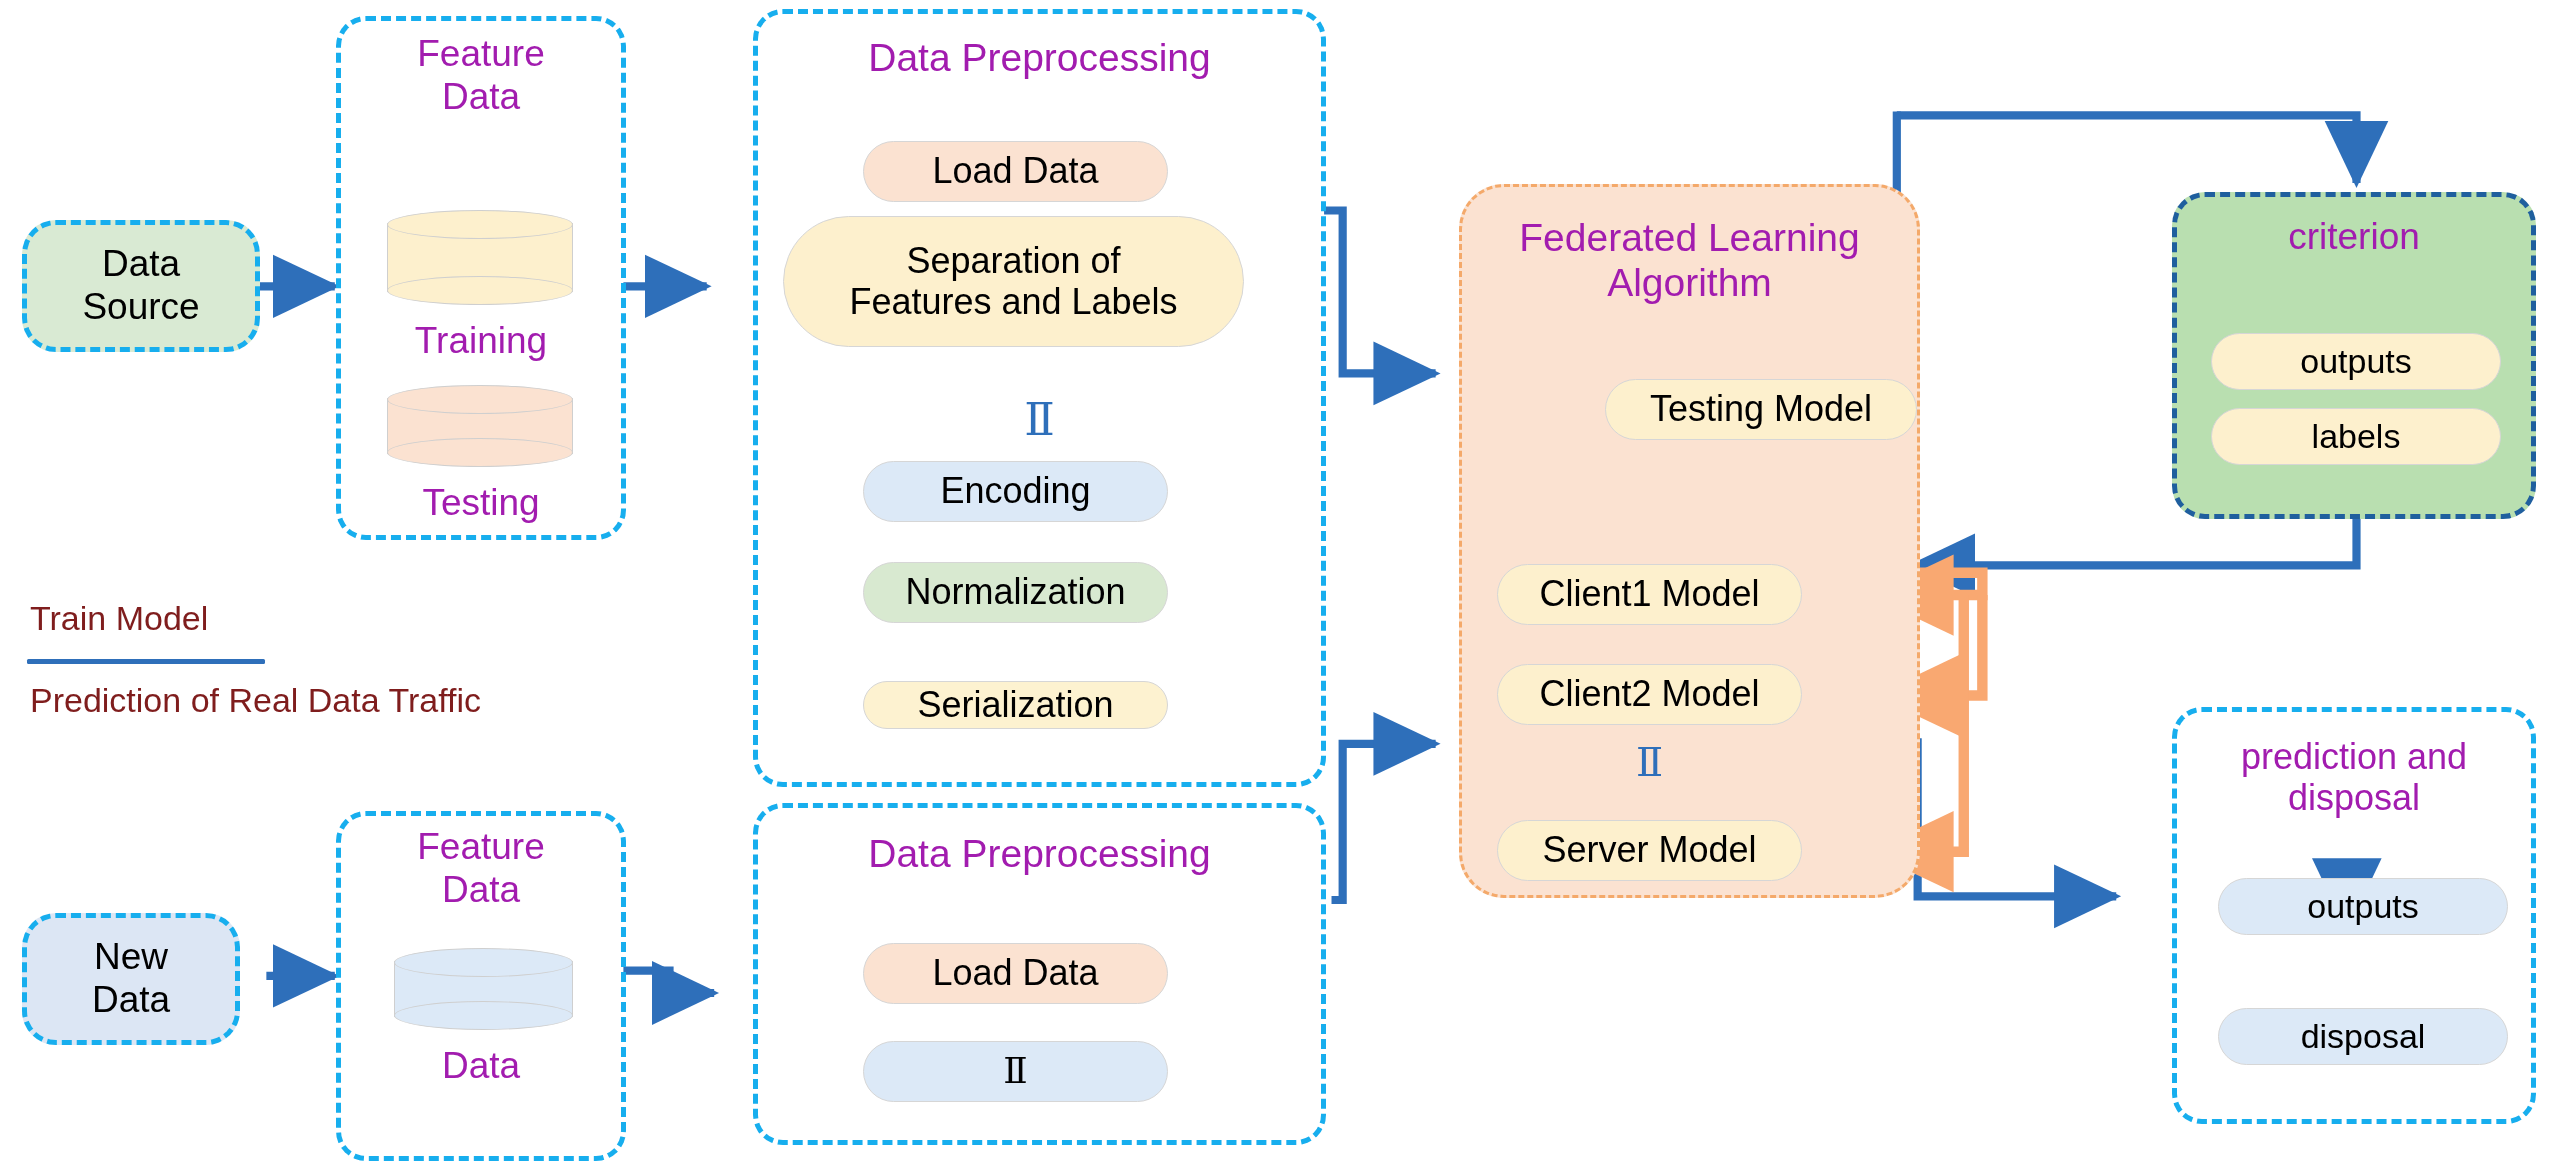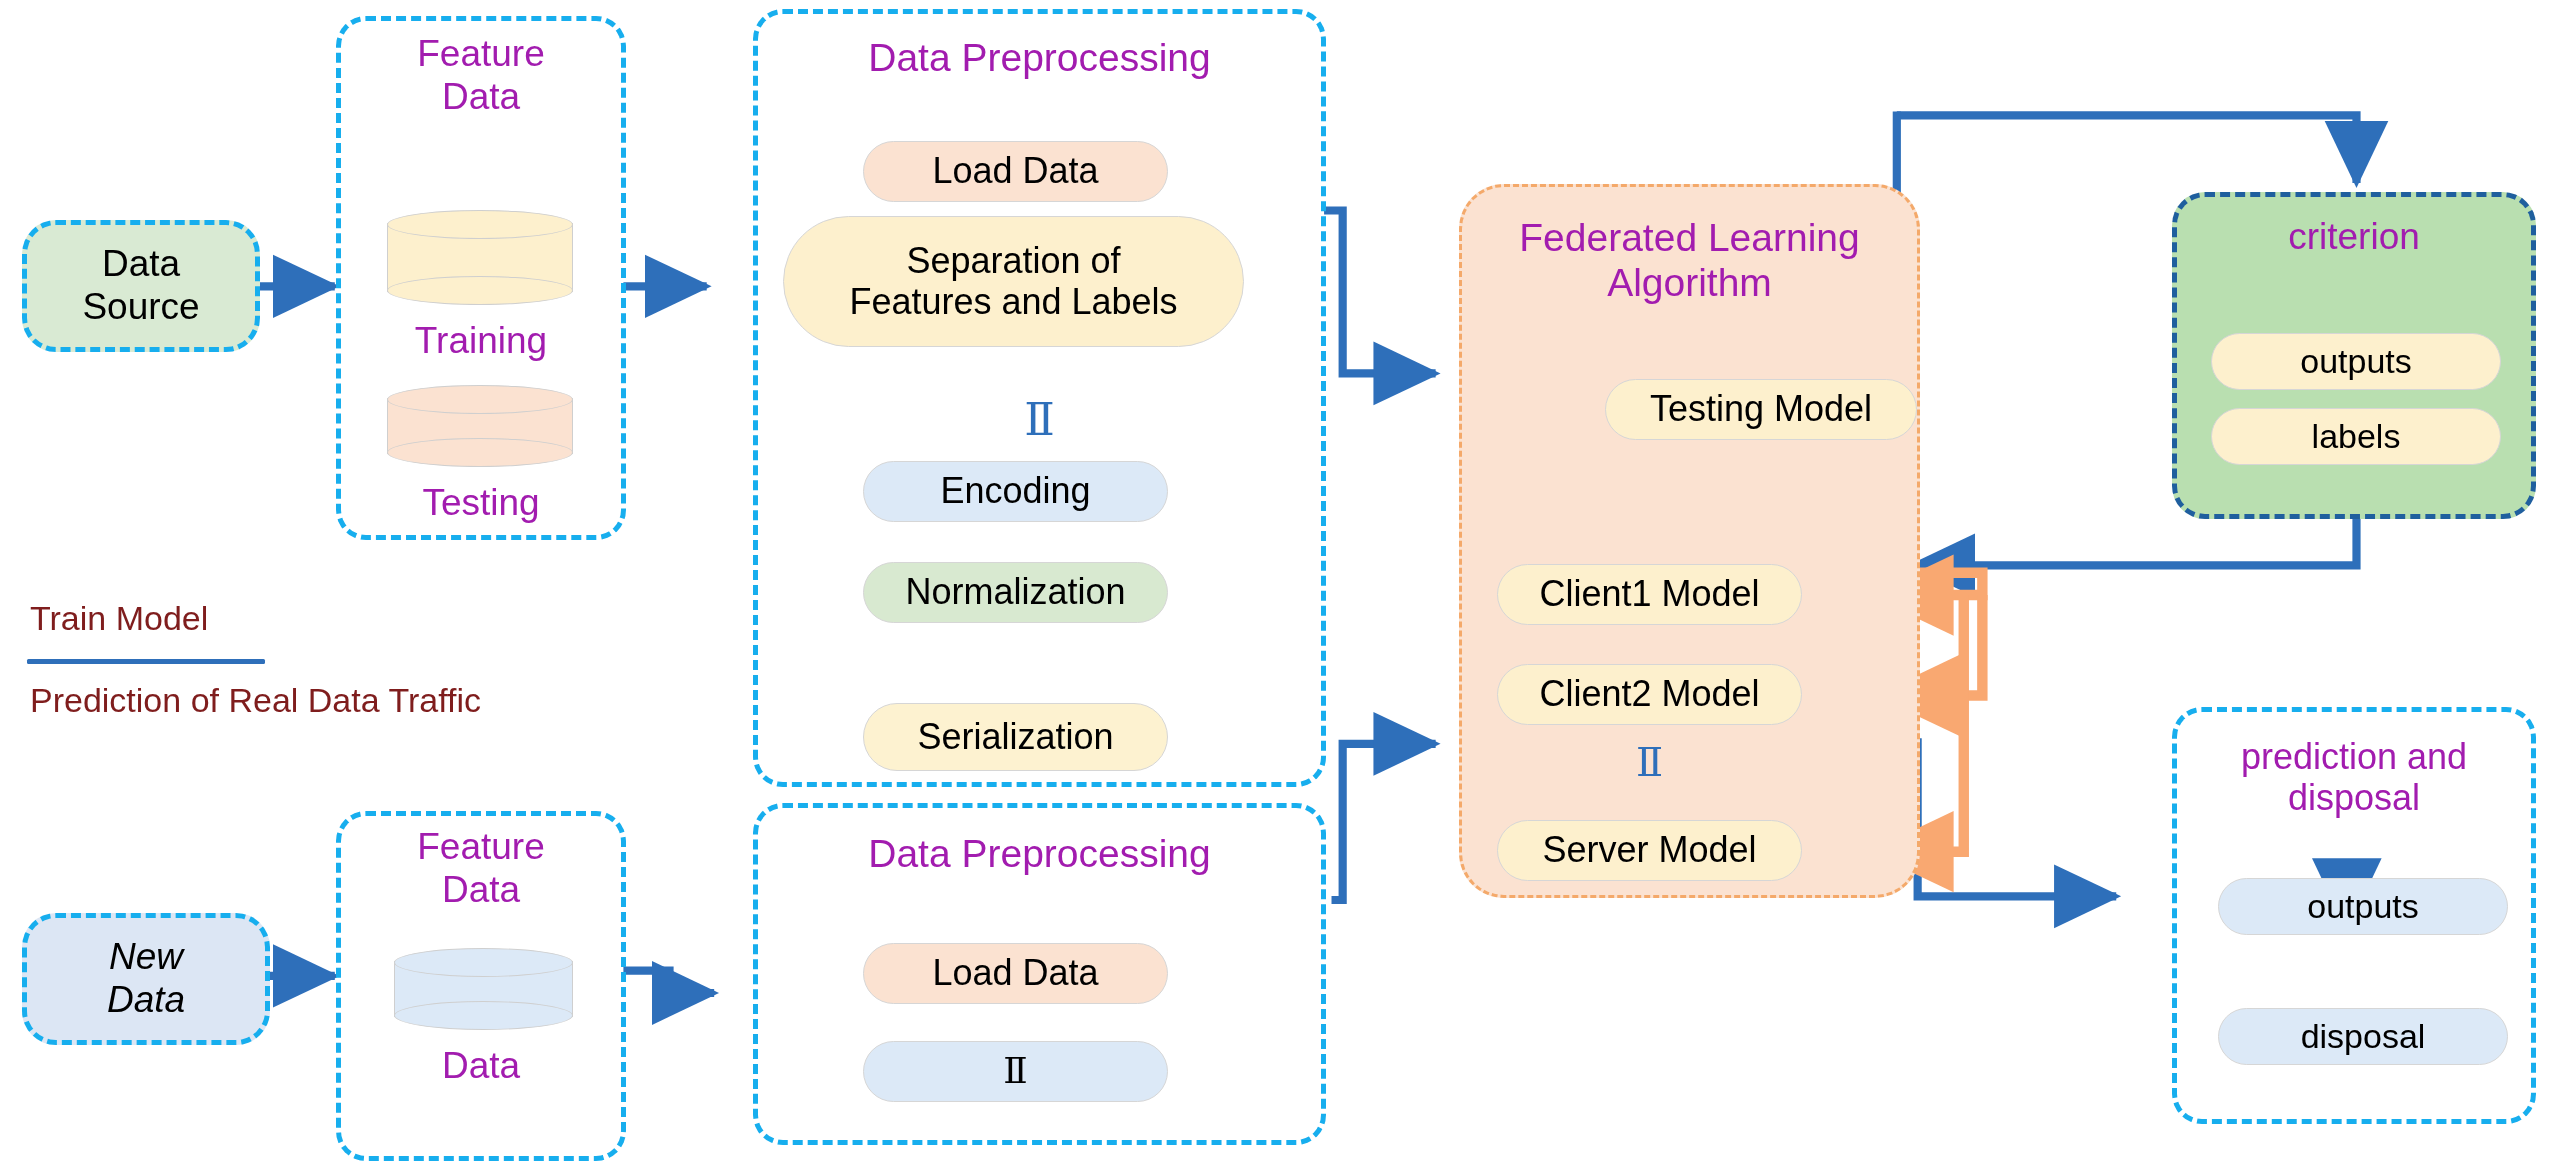--- a/index.html
+++ b/index.html
@@ -138,21 +138,21 @@
 
   <div class="pill" style="left:783px;top:216px;width:461px;height:131px;background:#fdf0cd;font-size:36px;white-space:pre-line;">Separation of
 Features and Labels</div>
 
   <div class="cont" style="left:753px;top:393px;width:573px;font-size:45px;">Ⅱ</div>
 
   <div class="pill" style="left:863px;top:461px;width:305px;height:61px;background:#dce9f7;font-size:36px;">Encoding</div>
 
   <div class="pill" style="left:863px;top:562px;width:305px;height:61px;background:#d8e9d0;font-size:36px;">Normalization</div>
 
-  <div class="pill" style="left:863px;top:703px;width:305px;height:68px;background:#fdf2d0;font-size:36px;">Serialization</div>
+  <div class="pill" style="left:863px;top:681px;width:305px;height:48px;background:#fdf2d0;font-size:36px;">Serialization</div>
 
   <div class="group orange" style="left:1459px;top:184px;width:461px;height:714px;"></div>
   <div class="gtitle" style="left:1459px;top:216px;width:461px;font-size:39px;">Federated Learning
 Algorithm</div>
 
   <div class="pill" style="left:1605px;top:379px;width:312px;height:61px;background:#fdf0cd;font-size:36px;">Testing Model</div>
 
   <div class="pill" style="left:1497px;top:564px;width:305px;height:61px;background:#fdf0cd;font-size:36px;">Client1 Model</div>
 
   <div class="pill" style="left:1497px;top:664px;width:305px;height:61px;background:#fdf0cd;font-size:36px;">Client2 Model</div>
@@ -167,21 +167,21 @@
   <div class="pill" style="left:2211px;top:333px;width:290px;height:57px;background:#fdf0cd;font-size:34px;">outputs</div>
   <div class="pill" style="left:2211px;top:408px;width:290px;height:57px;background:#fdf0cd;font-size:34px;">labels</div>
 
   <div class="group" style="left:2172px;top:707px;width:364px;height:417px;"></div>
   <div class="gtitle" style="left:2172px;top:736px;width:364px;font-size:36px;">prediction and
 disposal</div>
 
   <div class="pill" style="left:2218px;top:878px;width:290px;height:57px;background:#dce9f7;font-size:34px;">outputs</div>
   <div class="pill" style="left:2218px;top:1008px;width:290px;height:57px;background:#dce9f7;font-size:34px;">disposal</div>
 
-  <div class="node" style="left:22px;top:913px;width:248px;height:132px;background:#dce6f4;font-size:37px;white-space:pre-line;font-style:italic;">New
+  <div class="node" style="left:22px;top:913px;width:218px;height:132px;background:#dce6f4;font-size:37px;white-space:pre-line;">New
 Data</div>
 
   <div class="group" style="left:336px;top:811px;width:290px;height:350px;"></div>
   <div class="gtitle" style="left:336px;top:826px;width:290px;font-size:37px;">Feature
 Data</div>
 
   <div class="cyl" style="left:394px;top:948px;width:179px;height:82px;">
     <div class="body" style="background:#dce9f7;"></div>
     <div class="bot" style="background:#dce9f7;"></div>
     <div class="top" style="background:#dce9f7;"></div>

